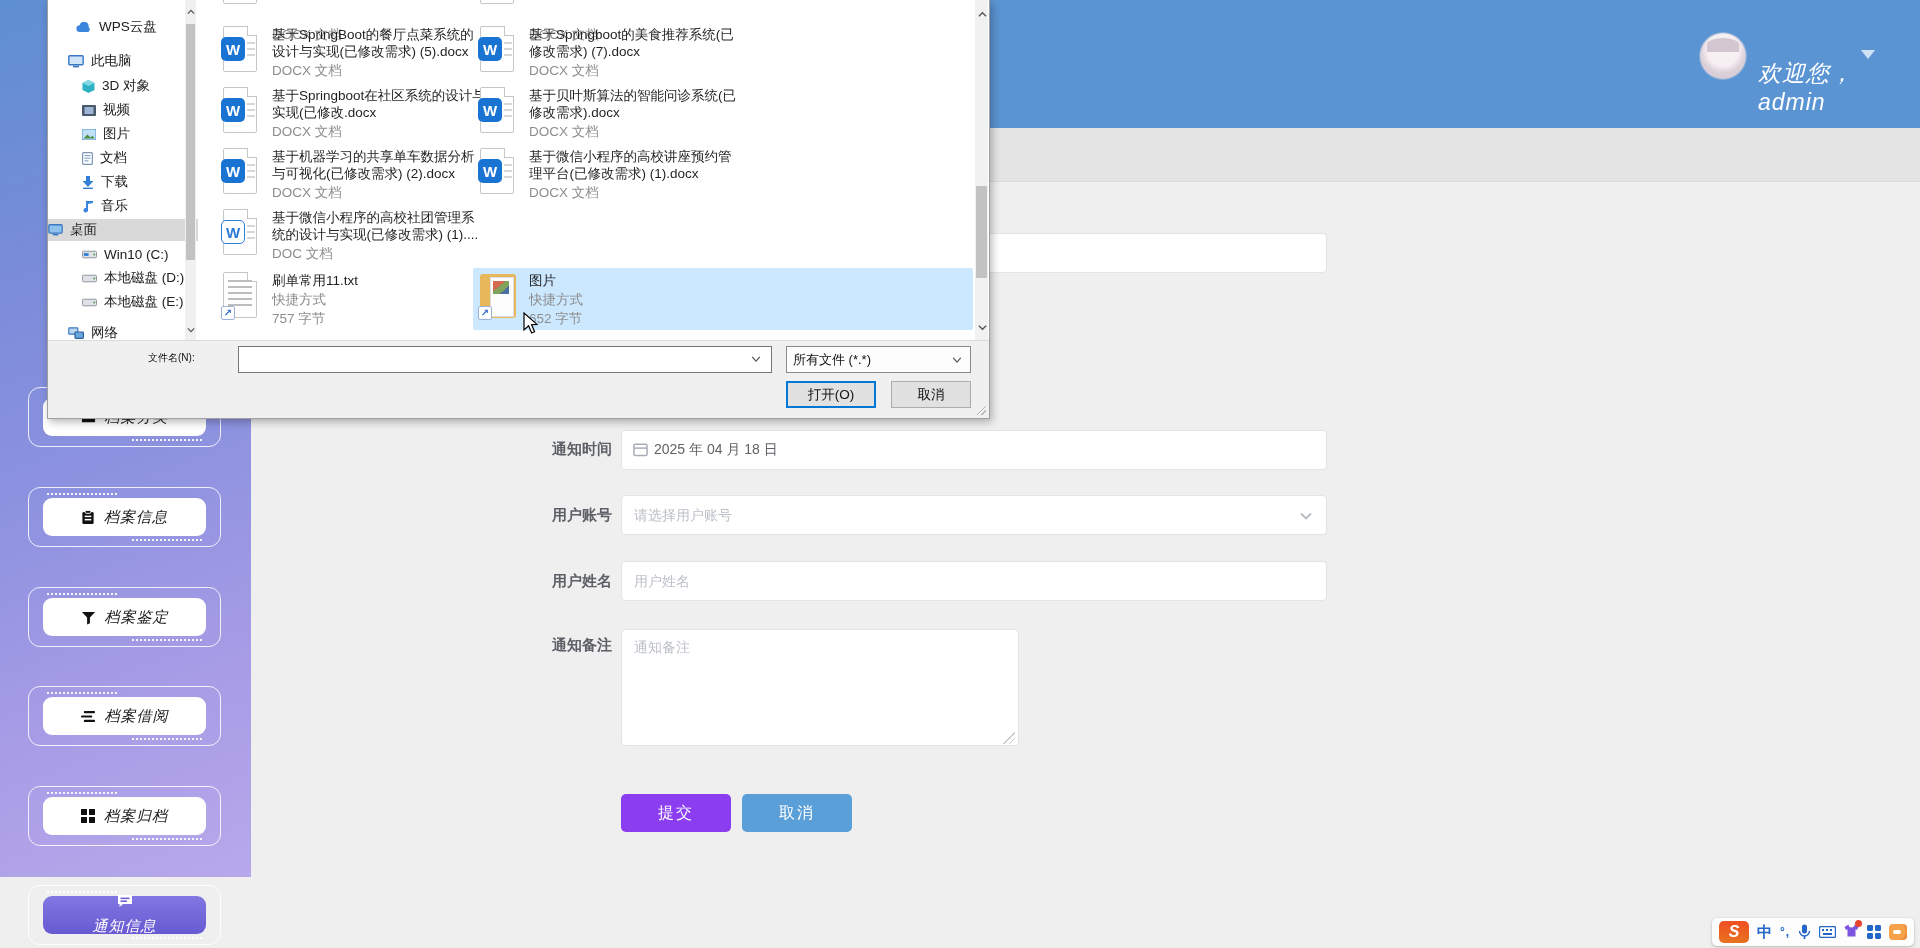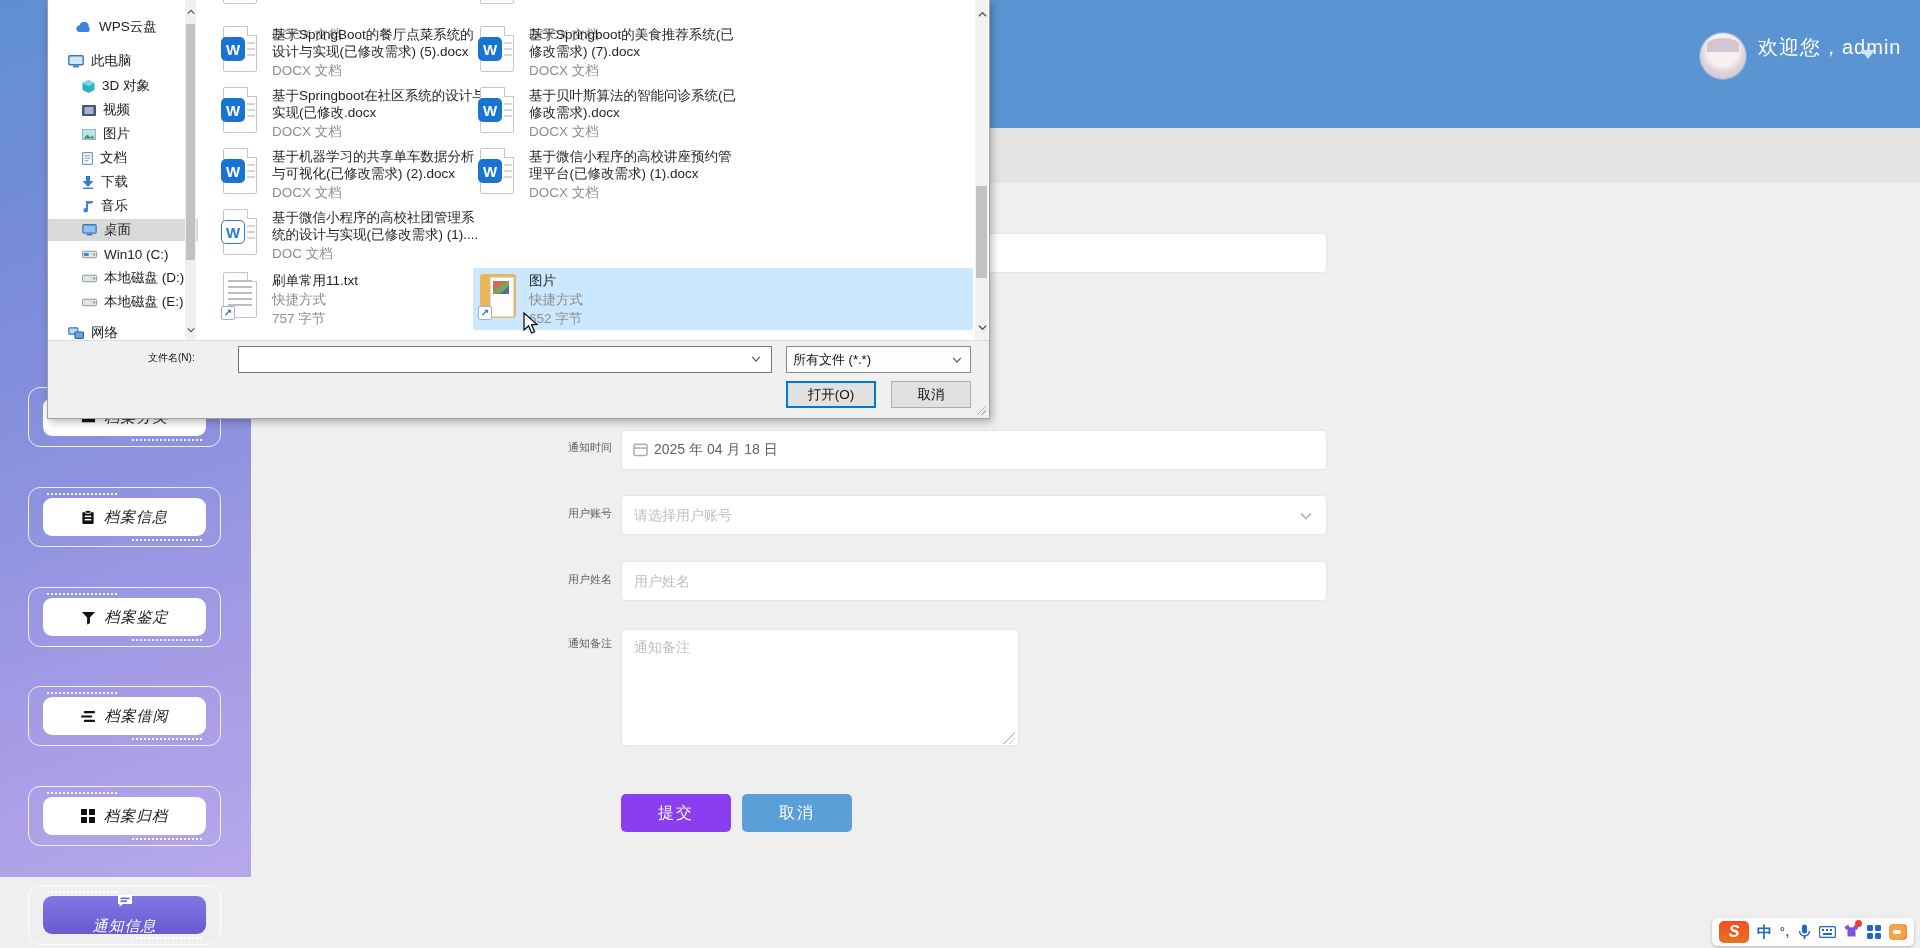--- a/index.html
+++ b/index.html
@@ -16,25 +16,25 @@
   .side-btn{position:absolute;inset:0;background:#fff;border-radius:9px;display:flex;align-items:center;justify-content:center;gap:9px;
     font-size:15px;color:#1a1a1a;letter-spacing:1px;cursor:pointer;}
   .side-btn svg{flex:0 0 auto;}
   .side-btn.active{background:linear-gradient(180deg,#8277e2,#675ad2);color:#fff;flex-direction:column;}
 
   .topbar{position:absolute;left:251px;top:0;right:0;height:128px;background:#5b94d2;}
   .subbar{position:absolute;left:251px;top:128px;right:0;height:54px;background:#e4e4e4;border-bottom:1px solid #dadada;}
   .avatar{position:absolute;left:1700px;top:33px;width:46px;height:46px;border-radius:50%;
     background:radial-gradient(circle at 50% 38%,#f7f0f2 0 42%,#ddd2da 60%,#cfc3cf 100%);box-shadow:0 0 0 1px rgba(255,255,255,.25);}
   .avatar:before{content:"";position:absolute;left:7px;top:5px;width:32px;height:14px;border-radius:50% 50% 0 0;background:#c9bcc8;opacity:.8;}
-  .welcome{position:absolute;left:1758px;top:34px;font-size:20px;color:#ffffff;letter-spacing:1px;}
+  .welcome{position:absolute;left:1758px;top:58px;font-size:23px;color:#ffffff;letter-spacing:1px;font-style:italic;}
   .welcome-caret{position:absolute;left:1861px;top:50px;width:0;height:0;border-left:7px solid transparent;border-right:7px solid transparent;border-top:9px solid #cfe3f6;}
 
   
-  .f-label{position:absolute;width:110px;text-align:right;font-size:11px;font-weight:normal;color:#5c5f66;}
+  .f-label{position:absolute;width:110px;text-align:right;font-size:15px;font-weight:bold;color:#5c5f66;}
   .f-input{position:absolute;left:621px;width:706px;height:40px;background:#fff;border:1px solid #e2e4ea;border-radius:4px;
     font-size:14px;color:#606266;padding:0 34px 0 12px;outline:none;}
   .f-input::placeholder{color:#bcc0c8;opacity:1;}
   .date-ico{position:absolute;left:633px;width:15px;height:15px;color:#a9adb5;}
   .sel-caret{position:absolute;left:1300px;width:12px;height:12px;color:#b6bac2;}
   .f-area{position:absolute;left:621px;top:629px;width:398px;height:117px;background:#fff;border:1px solid #e2e4ea;border-radius:4px;
     font-size:14px;color:#606266;padding:9px 12px;resize:none;outline:none;}
   .f-area::placeholder{color:#bcc0c8;opacity:1;}
   .grip{position:absolute;left:1003px;top:732px;width:12px;height:12px;
     background:linear-gradient(135deg,transparent 0 50%,#c9c9c9 50% 56%,transparent 56% 72%,#c9c9c9 72% 78%,transparent 78%);}
@@ -267,21 +267,21 @@
             <rect x="1" y="11.6" width="10" height="1.4" fill="#2f7fd6"></rect>
           </svg>
         <span>下载</span>
       </div>
       <div class="tree-item" style="left:34px;top:195px;">
         <svg width="12" height="13" viewBox="0 0 12 13">
             <path d="M4 1h7v2L6 4v6.3A2.3 2.3 0 114 8z" fill="#3b86dd"></path>
           </svg>
         <span>音乐</span>
       </div>
-      <div class="tree-item sel" style="left:0;top:219px;width:150px;padding-left:34px;">
+      <div class="tree-item sel" style="left:0;top:219px;width:150px;">
         <svg width="15" height="12" viewBox="0 0 16 13">
             <rect x="0.8" y="0.8" width="14.4" height="9" rx="1" fill="#8fc3ec" stroke="#3a78c2" stroke-width="1.4"></rect>
             <rect x="5" y="10.6" width="6" height="1.8" fill="#3a78c2"></rect>
           </svg>
         <span>桌面</span>
       </div>
       <div class="tree-item" style="left:34px;top:243px;">
         <svg width="15" height="11" viewBox="0 0 16 11">
             <rect x="0.5" y="2" width="15" height="7" rx="1.2" fill="#dfe3e8" stroke="#8b9097"></rect>
             <circle cx="13" cy="5.5" r="1" fill="#4b9e49"></circle>

